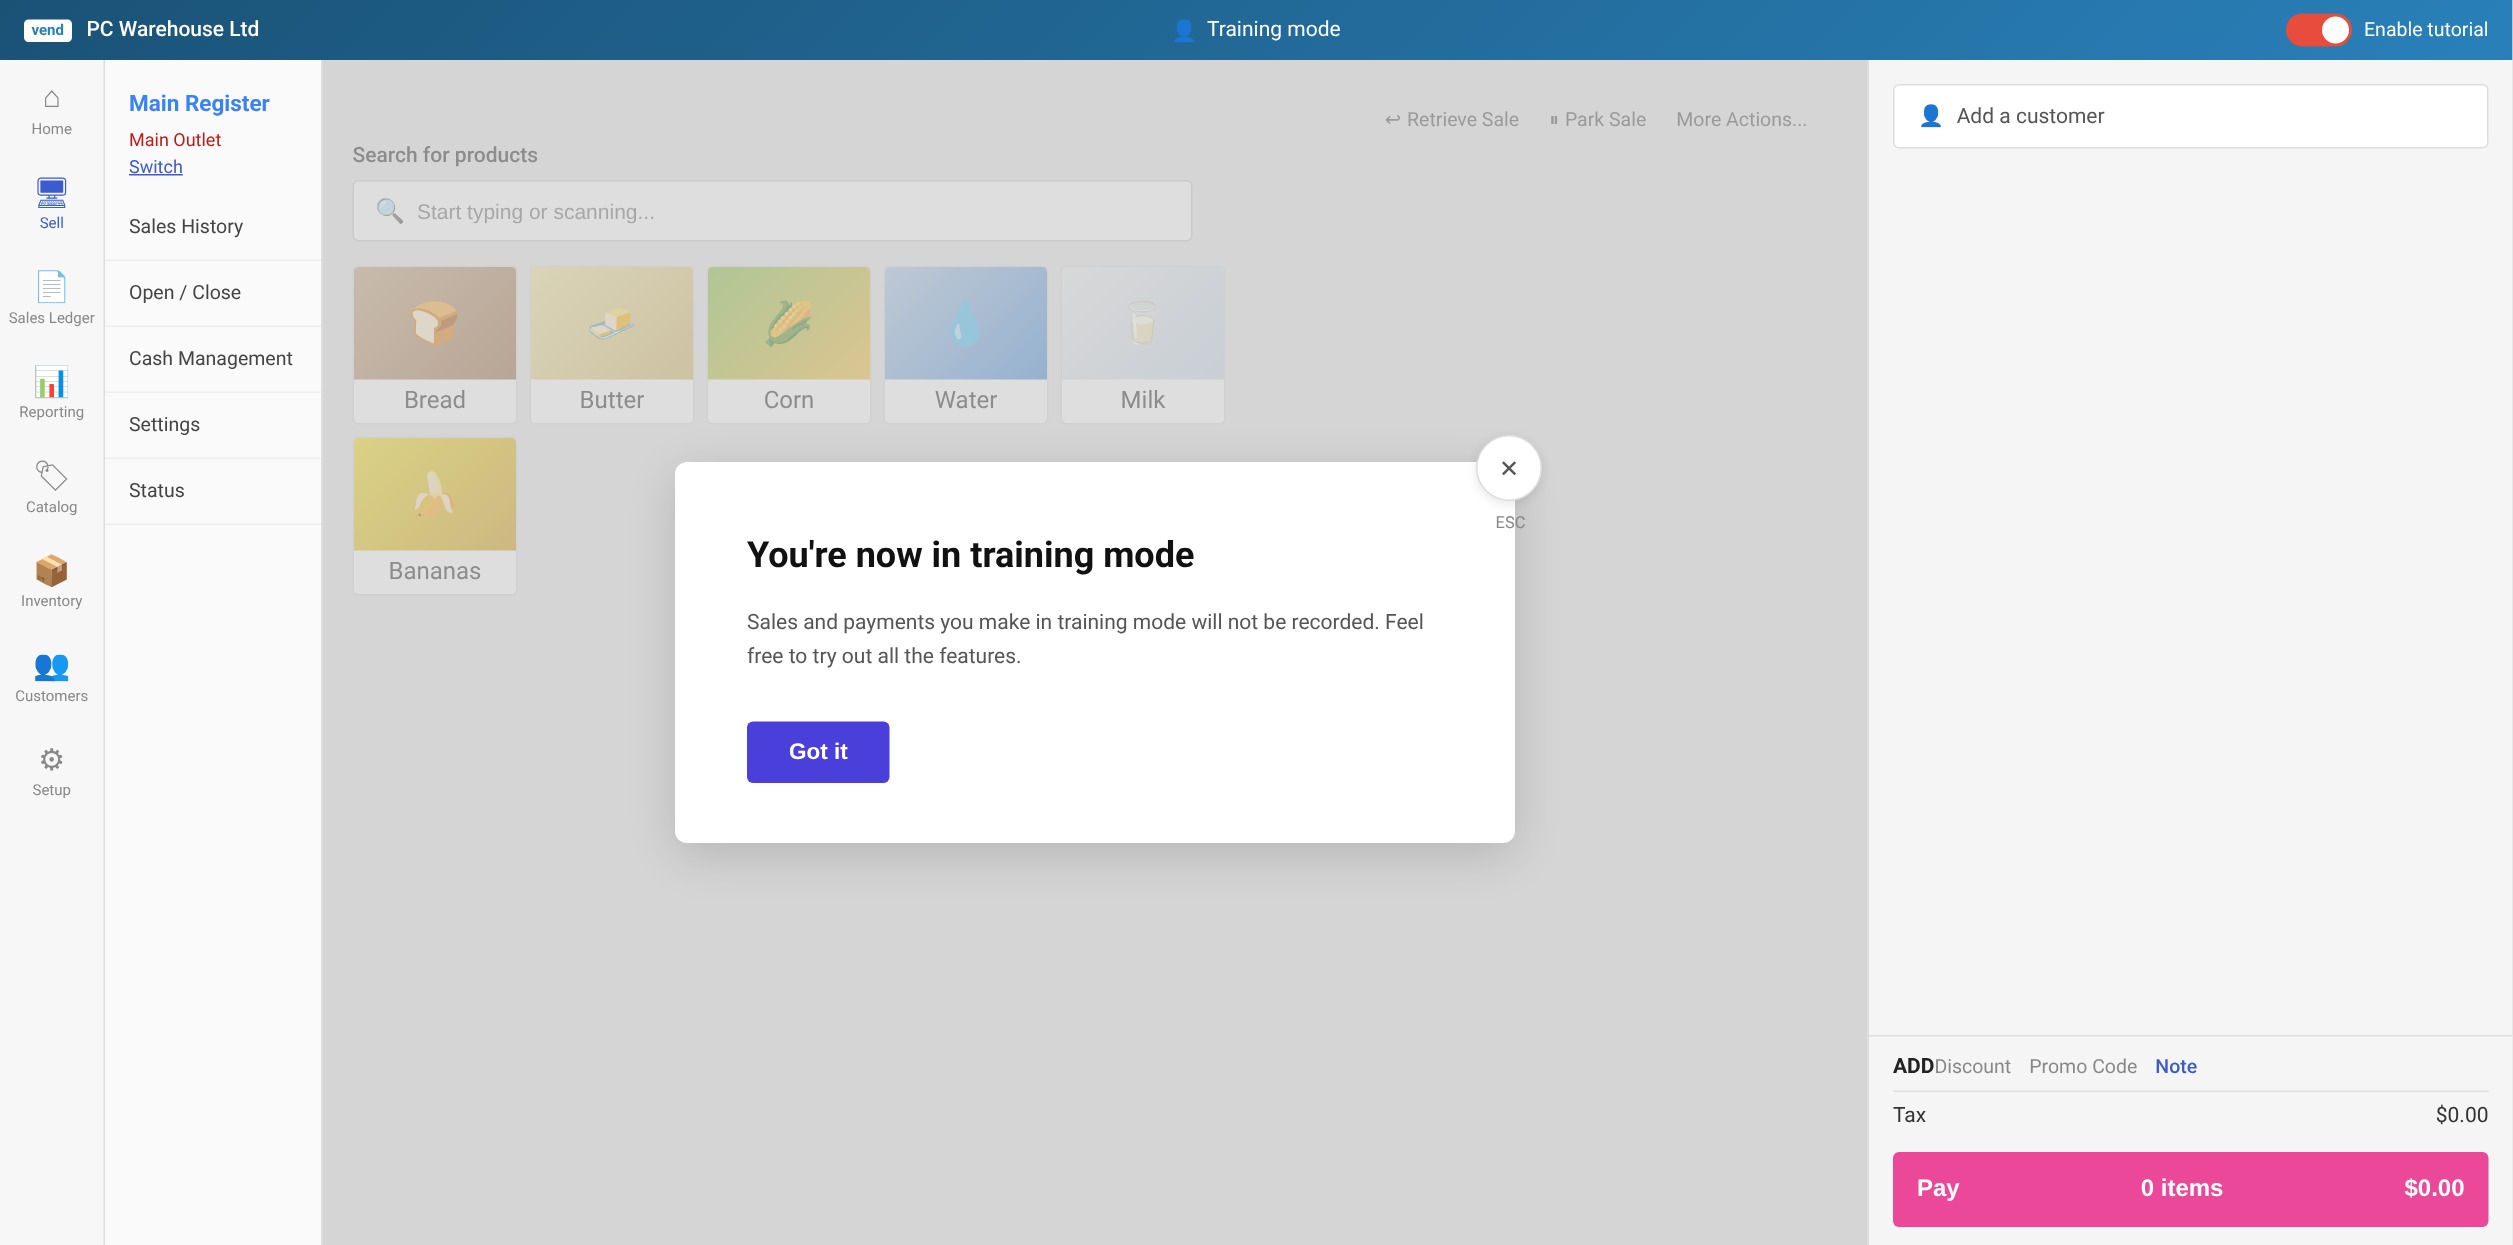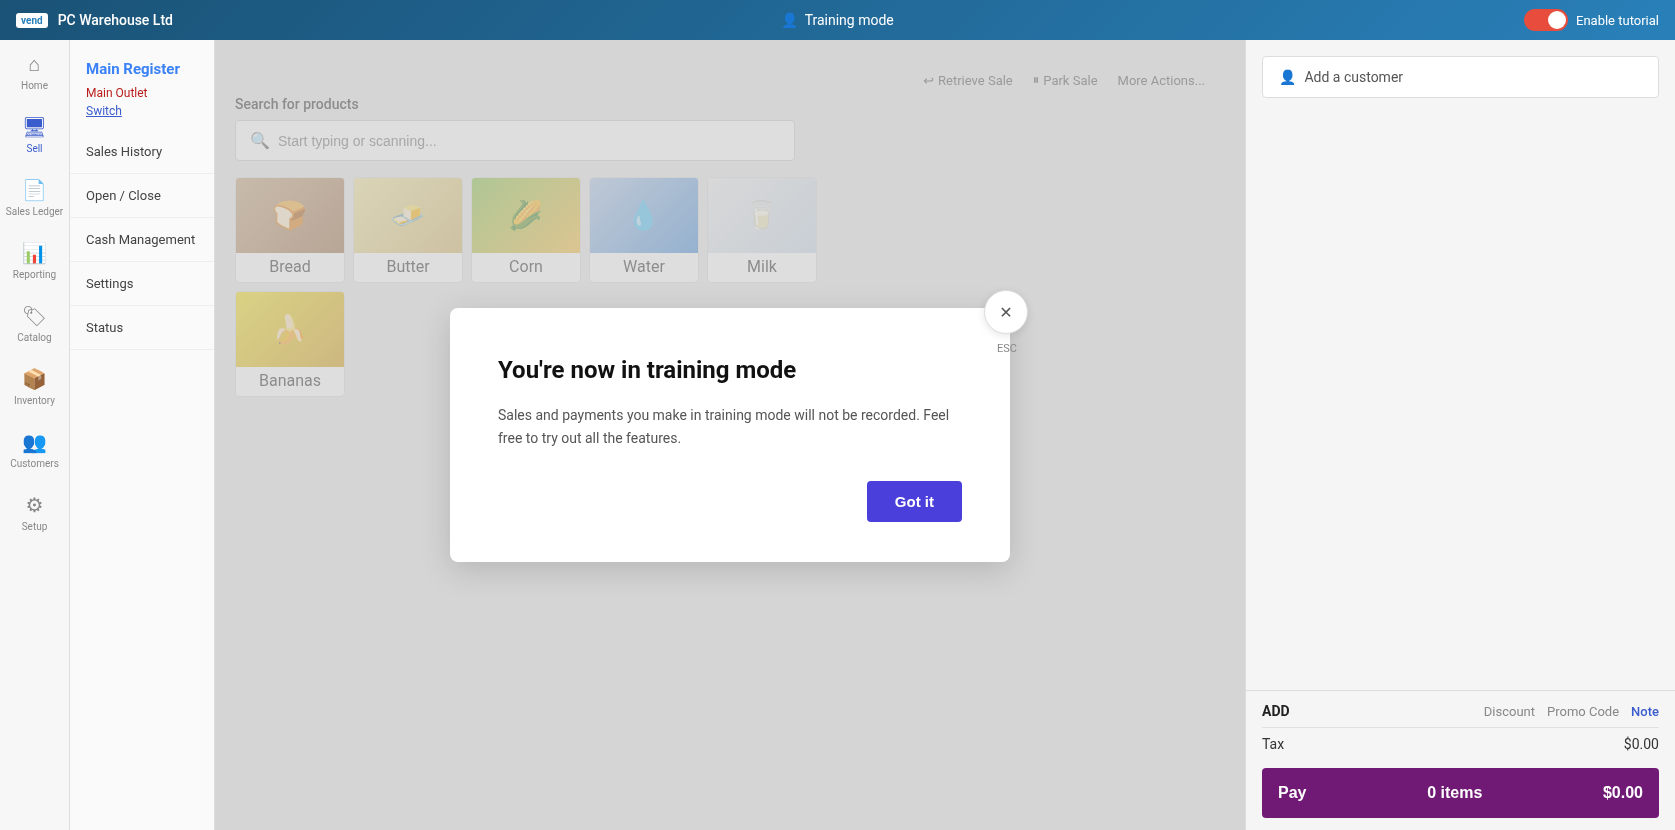--- a/index.html
+++ b/index.html
@@ -207,38 +207,37 @@
 
     
     .add-section {
       margin-top: auto;
       border-top: 1px solid #ddd;
       padding: 12px 16px;
       background: #f5f5f5;
     }
     .add-row {
       display: flex;
-      justify-content: space-between;
+      justify-content: flex-start;
       align-items: center;
       margin-bottom: 8px;
-      gap: 25px;
     }
     .add-label { font-weight: 700; font-size: 14px; color: #222; }
     .add-links { display: flex; gap: 12px; font-size: 13px; color: #888; }
     .note-link { color: #3a5ccc; font-weight: 500; }
     .tax-row {
       display: flex;
       justify-content: space-between;
       font-size: 14px;
       color: #333;
       padding: 8px 0;
       border-top: 1px solid #e0e0e0;
     }
     .pay-button {
-      background: #701a75;
+      background: #ec4899;
       color: white;
       border: none;
       border-radius: 4px;
       width: 100%;
       padding: 16px;
       display: flex;
       justify-content: space-between;
       align-items: center;
       font-size: 16px;
       font-weight: 600;
@@ -273,21 +272,21 @@
       margin-bottom: 20px;
     }
     .modal-body {
       font-size: 14px;
       color: #555;
       line-height: 1.6;
       margin-bottom: 32px;
     }
     .modal-footer {
       display: flex;
-      justify-content: flex-end;
+      justify-content: flex-start;
     }
     .got-it-btn {
       background: #4a3fdb;
       color: white;
       border: none;
       border-radius: 4px;
       padding: 12px 28px;
       font-size: 15px;
       font-weight: 600;
       cursor: pointer;

